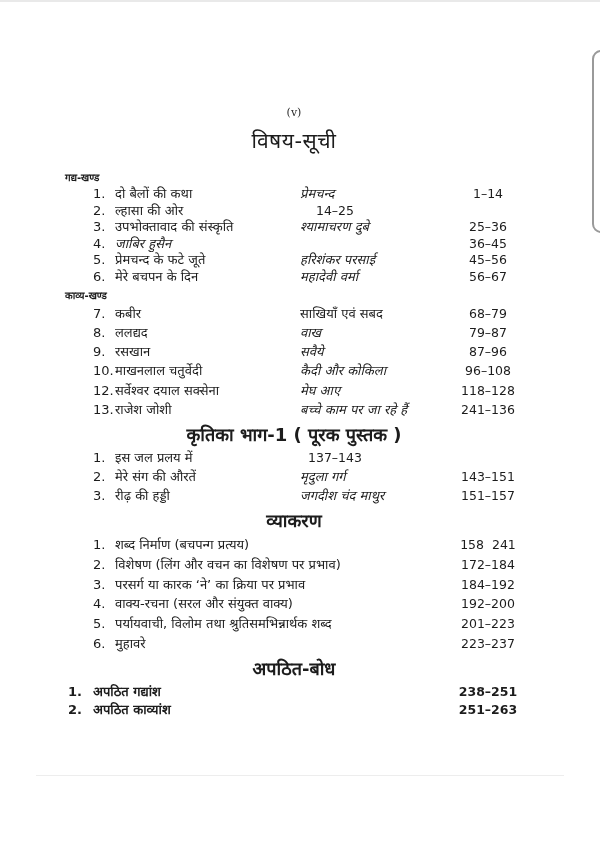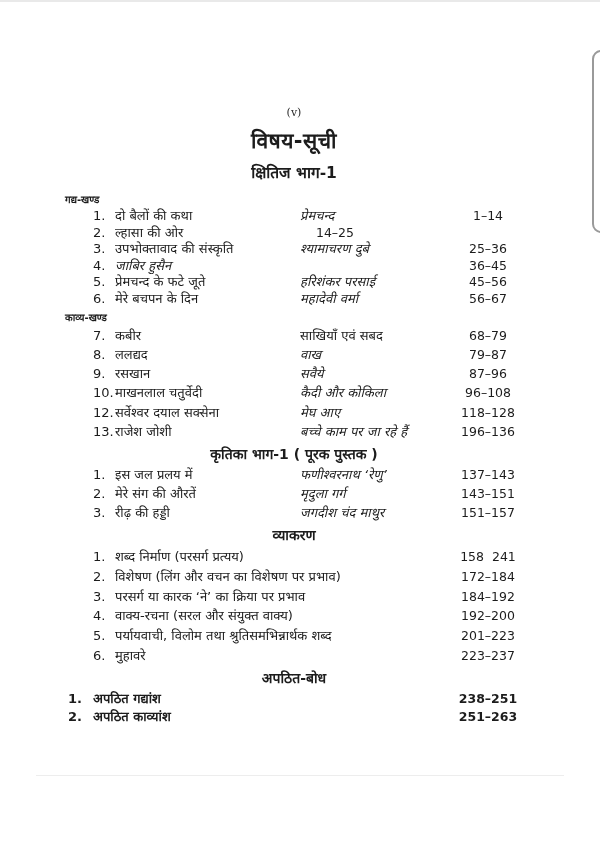--- a/index.html
+++ b/index.html
@@ -38,33 +38,33 @@
   .page-marker {
     text-align: center;
     font-family: "DejaVu Serif", "Liberation Serif", serif;
     font-size: 11px;
     color: #2a2a2a;
     margin-bottom: 7px;
   }
   .main-title {
     text-align: center;
     font-size: 21px;
-    font-weight: 700;
+    font-weight: 400;
     letter-spacing: 0.5px;
-    margin-bottom: 7px;
+    margin-bottom: 16px;
   }
   .book-title {
     text-align: center;
     font-size: 15.5px;
     font-weight: 700;
     margin-bottom: 9px;
   }
   .heading { font-weight: 700; }
   .heading.left  { font-size: 10px; text-align: left;  margin: 2px 0 2px 0; }
-  .heading.center{ font-size: 14px;  text-align: center; margin: 3px 0 3px 0; }
+  .heading.center{ font-size: 18px;  text-align: center; margin: 3px 0 3px 0; }
   .row {
     display: flex;
     align-items: baseline;
     font-size: 13px;
   }
   .row .num    { flex: 0 0 22px; margin-left: 28px; }
   .row .title  { flex: 0 0 185px; white-space: nowrap; overflow: hidden; }
   .row .middle { flex: 1 1 auto; font-style: italic; white-space: nowrap; overflow: hidden; }
   .row .middle.upright { font-style: normal; }
   .row .pages  { flex: 0 0 70px; text-align: center; white-space: pre; font-size: 12.5px; }
@@ -80,21 +80,20 @@
 </head>
 <body>
 
 <div class="page">
   <div class="top-edge"></div>
   <div class="scroll-pill"></div>
 
   <div class="content">
     <div class="page-marker">(v)</div>
     <div class="main-title">विषय-सूची</div>
-    <div class="book-title">क्षितिज भाग-1</div>
     <div id="sections">
         <div class="section prose">
           <div class="heading left">गद्य-खण्ड</div>
           <div class="row">
             <span class="num">1.</span>
             <span class="title">दो बैलों की कथा</span>
             <span class="middle">प्रेमचन्द</span>
             <span class="pages">1–14</span>
           </div>
           <div class="row">
@@ -155,49 +154,48 @@
           <div class="row">
             <span class="num">12.</span>
             <span class="title">सर्वेश्वर दयाल सक्सेना</span>
             <span class="middle">मेघ आए</span>
             <span class="pages">118–128</span>
           </div>
           <div class="row">
             <span class="num">13.</span>
             <span class="title">राजेश जोशी</span>
             <span class="middle">बच्चे काम पर जा रहे हैं</span>
-            <span class="pages">196–136</span>
+            <span class="pages">241–136</span>
           </div>
         </div>
         <div class="section supplement">
           <div class="heading center">कृतिका भाग-1 ( पूरक पुस्तक )</div>
           <div class="row">
             <span class="num">1.</span>
             <span class="title">इस जल प्रलय में</span>
-            <span class="middle">फणीश्वरनाथ ‘रेणु’</span>
             <span class="pages">137–143</span>
           </div>
           <div class="row">
             <span class="num">2.</span>
             <span class="title">मेरे संग की औरतें</span>
             <span class="middle">मृदुला गर्ग</span>
             <span class="pages">143–151</span>
           </div>
           <div class="row">
             <span class="num">3.</span>
             <span class="title">रीढ़ की हड्डी</span>
             <span class="middle">जगदीश चंद माथुर</span>
             <span class="pages">151–157</span>
           </div>
         </div>
         <div class="section grammar">
           <div class="heading center">व्याकरण</div>
           <div class="row">
             <span class="num">1.</span>
-            <span class="title">शब्द निर्माण (परसर्ग प्रत्यय)</span>
+            <span class="title">शब्द निर्माण (बचपन्ग प्रत्यय)</span>
             <span class="pages">158  241</span>
           </div>
           <div class="row">
             <span class="num">2.</span>
             <span class="title">विशेषण (लिंग और वचन का विशेषण पर प्रभाव)</span>
             <span class="pages">172–184</span>
           </div>
           <div class="row">
             <span class="num">3.</span>
             <span class="title">परसर्ग या कारक ‘ने’ का क्रिया पर प्रभाव</span>

